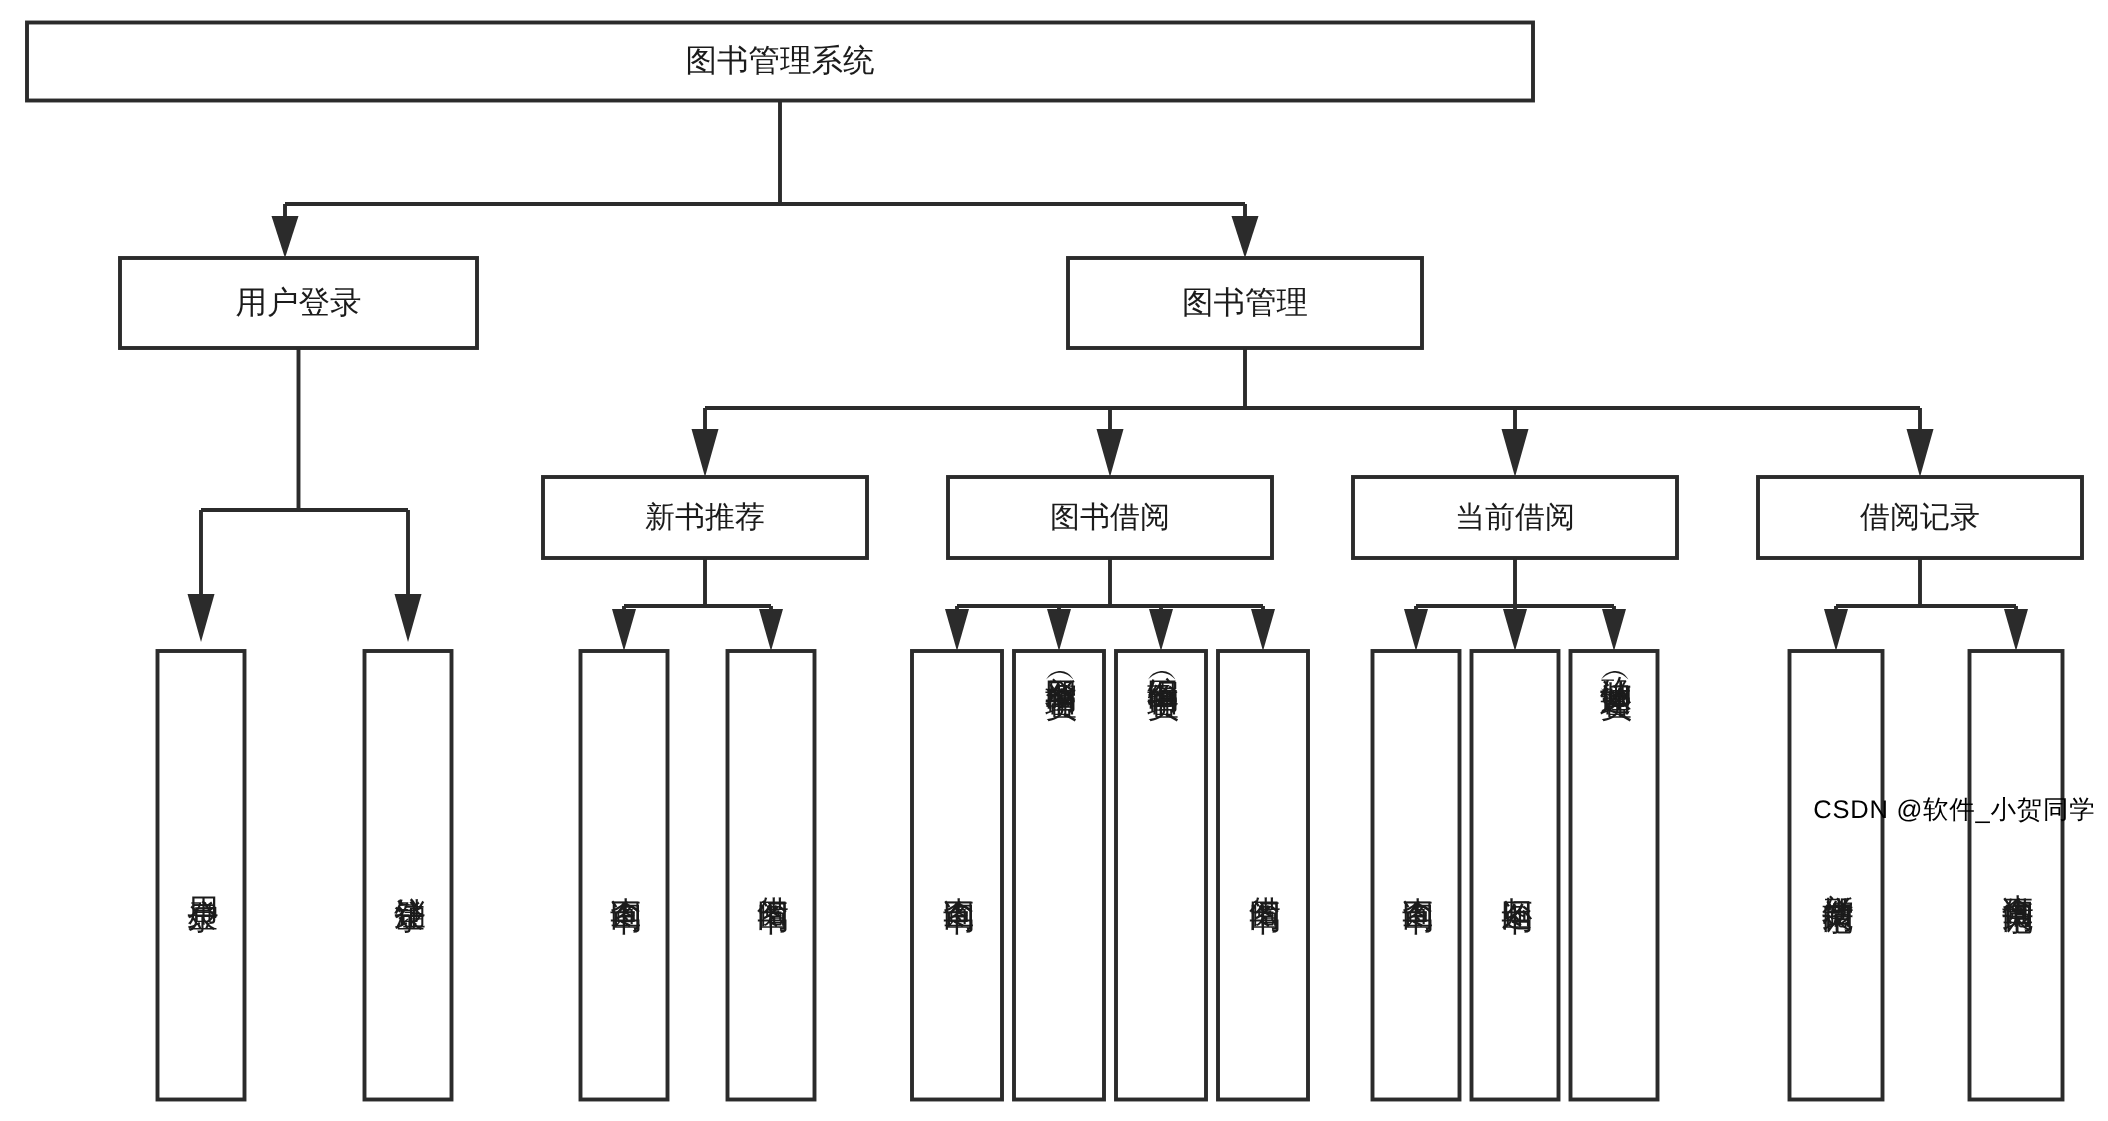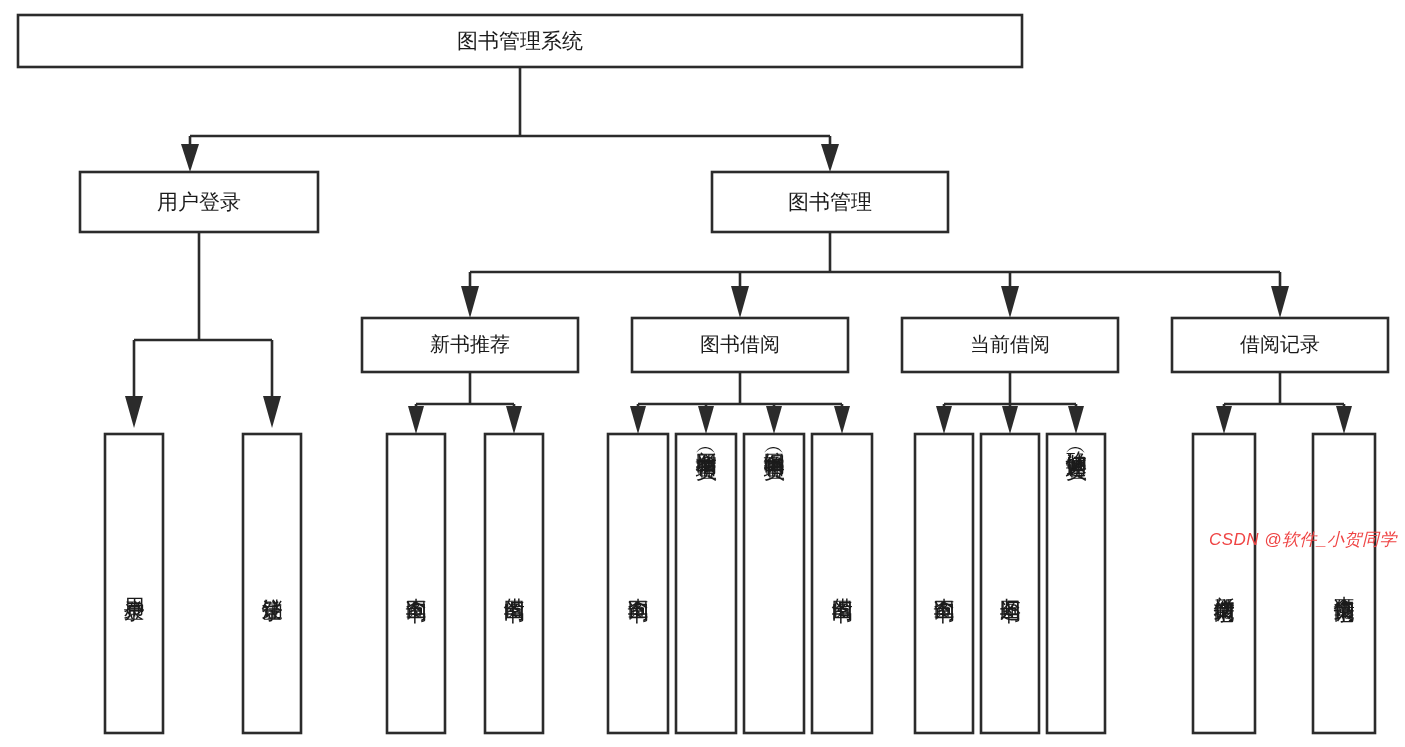--- a/index.html
+++ b/index.html
@@ -62,24 +62,23 @@
     letter-spacing: 1.5px;
     color: #1b1b1b;
     white-space: nowrap;
   }
   #watermark {
     position: absolute;
     right: 8px;
     bottom: 6px;
     font-family: "Liberation Sans", "DejaVu Sans", sans-serif;
     font-size: 17px;
-    color: #ef4444;
+    color: #000000;
     letter-spacing: 0.5px;
     white-space: nowrap;
-    font-style: italic;
   }
 </style>
 </head>
 <body>
 
 <div id="diagram-root">
 
   <svg width="1405" height="747" viewBox="0 0 1405 747">
     <defs></defs>
 

